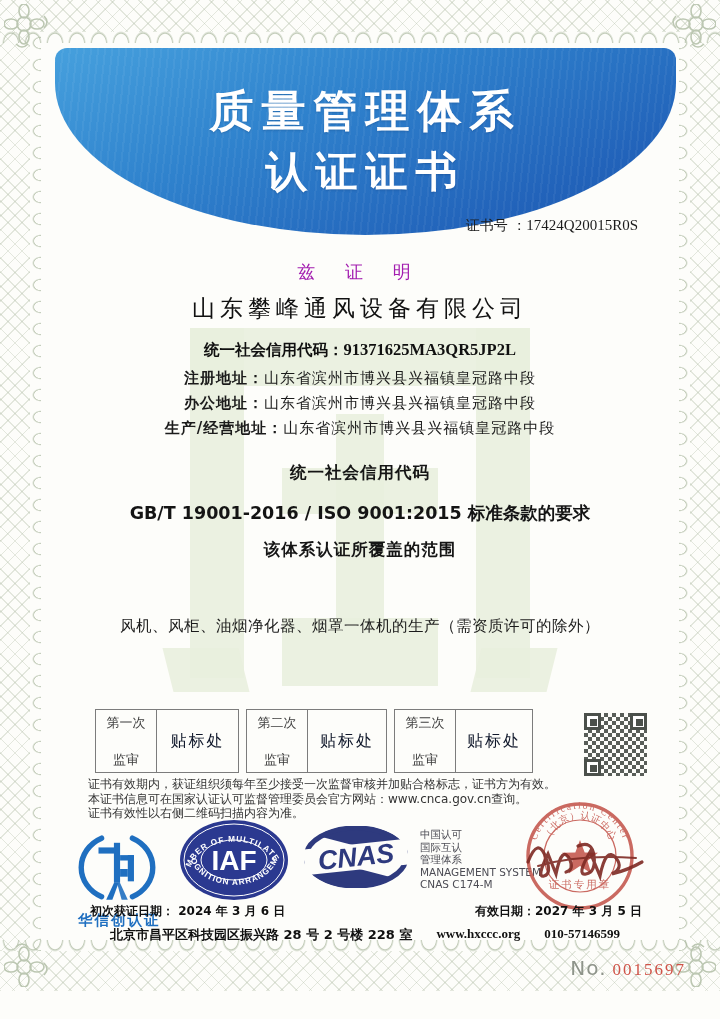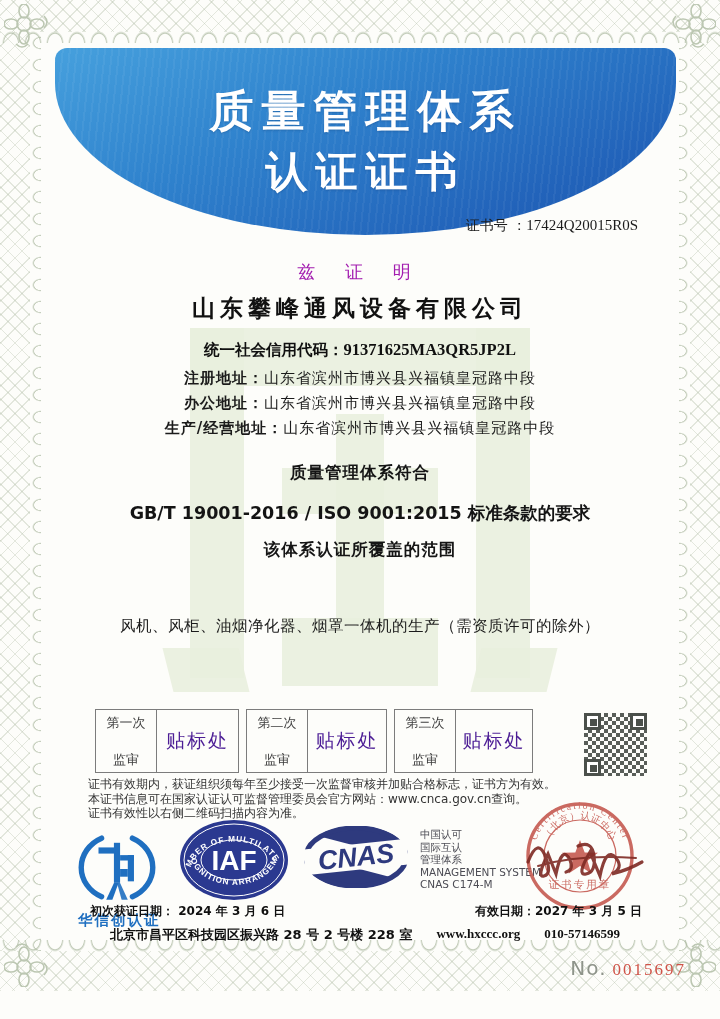--- a/index.html
+++ b/index.html
@@ -50,39 +50,39 @@
   .bt1{top:34px; font-size:44px;}
   .bt2{top:96px; font-size:42px;}
 
   
   .abs{position:absolute;}
   .center{left:0;right:0;text-align:center;}
   .serif{font-family:"Liberation Serif","DejaVu Serif",serif;}
   .certno{top:216px; right:82px; font-size:15px; color:#1c1c1c;}
   .certno .lbl{font-size:14px;}
   .certify{top:260px; font-size:18px; letter-spacing:12px; color:#a21caf;}
-  .company{top:293px; font-size:23px; font-weight:bold; letter-spacing:5px; color:#111;}
+  .company{top:293px; font-size:23px; font-weight:normal; letter-spacing:5px; color:#111;}
   .creditcode{top:340px; font-size:15.5px; font-weight:bold; color:#101010;}
   .creditcode .serif{font-size:16.5px;}
   .addr{font-size:15px; color:#1b1b1b; letter-spacing:1px;}
   .addr b{font-weight:bold;}
   .a1{top:369px;} .a2{top:394px;} .a3{top:419px;}
   .h-conform{top:462px; font-size:16.5px; font-weight:bold; color:#151515; letter-spacing:1px;}
   .h-standard{top:501px; font-size:17.5px; font-weight:bold; color:#141414;}
   .h-scope{top:539px; font-size:16.5px; font-weight:bold; color:#151515; letter-spacing:1px;}
   .scope-text{top:616px; font-size:15.5px; color:#1b1b1b; letter-spacing:.5px;}
 
   
   .wm{position:absolute; background:#e9efde; opacity:.9; z-index:0;}
   .content{position:relative; z-index:2;}
 
   
   .audit-box{position:absolute; top:709px; height:62px; border:1.5px solid #7c7c7c; display:flex; background:transparent;}
   .audit-round{width:60px; border-right:1.5px solid #7c7c7c; display:flex; flex-direction:column; justify-content:center; align-items:center; font-size:13px; color:#3c3c3c; line-height:16px;gap:21px;}
-  .audit-sticker{flex:1; display:flex; justify-content:center; align-items:center; font-size:19px; color:#4c1d95; letter-spacing:2px;}
+  .audit-sticker{flex:1; display:flex; justify-content:center; align-items:center; font-size:16px; color:#0f172a; letter-spacing:2px;}
   .b1{left:95px; width:142px;} .b2{left:246px; width:139px;} .b3{left:394px; width:137px;}
 
   .qr{position:absolute; left:584px; top:713px; width:63px; height:63px;}
   .qr .mid{position:absolute; inset:0;
     background:
       repeating-conic-gradient(#4b504b 0% 25%, transparent 0% 50%);
     background-size:8px 8px; opacity:.92;}
   .finder{position:absolute; width:17px; height:17px; border:3.5px solid #4b504b; background:#fff; box-sizing:border-box;}
   .finder::after{content:""; position:absolute; left:3px; top:3px; width:7px; height:7px; background:#4b504b;}
   .f1{left:0;top:0;} .f2{right:0;top:0;} .f3{left:0;bottom:0;}
@@ -196,21 +196,21 @@
     <div class="abs center addr a1">
       <b>注册地址：</b><span>山东省滨州市博兴县兴福镇皇冠路中段</span>
     </div>
     <div class="abs center addr a2">
       <b>办公地址：</b><span>山东省滨州市博兴县兴福镇皇冠路中段</span>
     </div>
     <div class="abs center addr a3">
       <b>生产/经营地址：</b><span>山东省滨州市博兴县兴福镇皇冠路中段</span>
     </div>
 
-    <div class="abs center h-conform">质量管理体系符合</div>
+    <div class="abs center h-conform">统一社会信用代码</div>
     <div class="abs center h-standard">GB/T 19001-2016 / ISO 9001:2015 标准条款的要求</div>
     <div class="abs center h-scope">该体系认证所覆盖的范围</div>
     <div class="abs center scope-text">风机、风柜、油烟净化器、烟罩一体机的生产（需资质许可的除外）</div>
 
     <div class="audit-box b1">
       <div class="audit-round">
         <span>第一次</span>
         <span>监审</span>
       </div>
       <div class="audit-sticker">贴标处</div>

